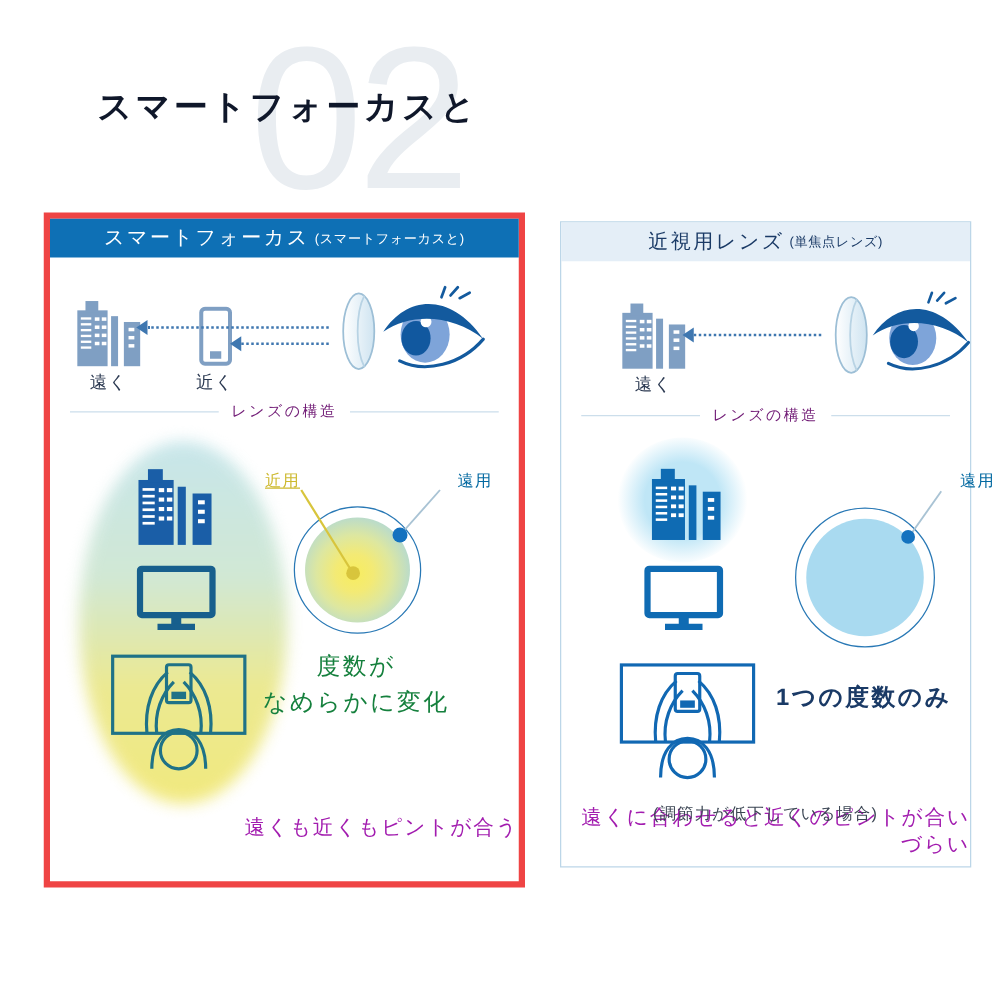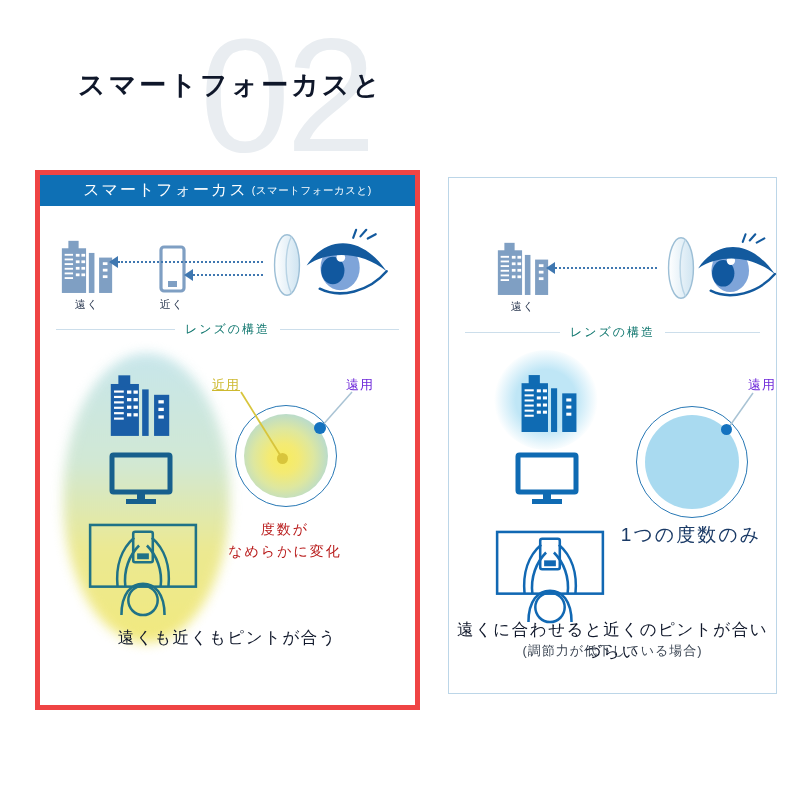--- a/index.html
+++ b/index.html
@@ -26,34 +26,34 @@
   .panel-right{left:448px;top:177px;width:327px;height:515px;border:1px solid #bcd6e8;}
   .panel-header{
     height:31px;display:flex;align-items:center;justify-content:center;gap:4px;
     white-space:nowrap;
   }
   .panel-header .h-main{font-size:16px;letter-spacing:2px;font-weight:500;}
   .panel-header .h-sub{font-size:10.5px;letter-spacing:0.5px;}
   .header-dark{background:#0e70b5;color:#ffffff;}
   .header-light{background:#e4eef7;color:#1a3a66;}
 
-  .small-label{font-size:11px;color:#2c3a52;text-align:center;letter-spacing:1px;}
+  .small-label{font-size:14px;color:#2c3a52;text-align:center;letter-spacing:1px;}
 
   
   .dotted-arrow{height:0;border-top:2px dotted #3f77b0;}
   .dotted-arrow .arrowhead{
     position:absolute;left:-9px;top:-7px;width:0;height:0;
     border-top:6px solid transparent;border-bottom:6px solid transparent;
     border-right:9px solid #3f77b0;
   }
 
   
   .divider{display:flex;align-items:center;gap:10px;left:16px;right:16px;}
   .divider .line{flex:1;height:1px;background:#ccdeeb;}
-  .divider .divider-text{font-size:12px;color:#0f766e;letter-spacing:2px;white-space:nowrap;}
+  .divider .divider-text{font-size:12px;color:#701a75;letter-spacing:2px;white-space:nowrap;}
 
   
   .blob{
     left:23px;top:178px;width:167px;height:290px;border-radius:50%;
     background:linear-gradient(180deg,#c5e5ea 0%,#cfe7d2 38%,#ebe88c 68%,#f1e878 100%);
     filter:blur(6px);opacity:.95;
   }
   .glow{
     left:45px;top:172px;width:104px;height:100px;border-radius:50%;
     background:radial-gradient(circle,#bfe6f6 0%,#bfe6f6 42%,rgba(191,230,246,0) 72%);
@@ -68,28 +68,28 @@
     background:radial-gradient(circle at 47% 53%,#f8ed5e 0%,#f3ea75 24%,#dde7a0 48%,#bcdcc8 70%,#a9d5da 90%,#a5d2dc 100%);
   }
   .lens-right{left:187px;top:228px;width:110px;height:110px;}
   .lens-right .lens-fill{width:94px;height:94px;border-radius:50%;background:#a9daf0;}
   .dot{border-radius:50%;}
   .dot-blue{width:12px;height:12px;background:#1472bf;}
   .dot-yellow{width:11px;height:11px;background:#d8c53c;}
 
   .zone-label{font-size:13px;letter-spacing:1px;white-space:nowrap;}
   .label-near{color:#cdb92f;}
-  .label-far{color:#6d28d9;}
+  .label-far{color:#0369a1;margin-left:20px;}
 
   .lens-caption-blue{
-    color:#b91c1c;font-size:14px;letter-spacing:2px;text-align:center;line-height:1.55;
+    color:#15803d;font-size:19px;letter-spacing:2px;text-align:center;line-height:1.55;
   }
   .lens-caption-navy{color:#1a3a66;font-size:19px;letter-spacing:2px;text-align:center;}
 
-  .panel-caption{font-size:16.5px;color:#0f172a;text-align:center;letter-spacing:1.5px;}
+  .panel-caption{font-size:16.5px;color:#a21caf;text-align:right;letter-spacing:1.5px;margin-top:24px;}
   .panel-caption-sub{font-size:13px;color:#3c4654;text-align:center;letter-spacing:1px;}
 </style>
 </head>
 <body>
 
 <div class="abs watermark">02</div>
 <div class="abs page-title">
   <span style="display:block;">スマートフォーカスと</span>
 </div>
 
@@ -235,20 +235,24 @@
 
   <div class="abs lens-caption-blue" style="left:150px;top:344px;width:190px;">
     <span style="display:block;">度数が</span>
     <span style="display:block;">なめらかに変化</span>
   </div>
 
   <div class="abs panel-caption" style="left:0;top:452px;width:100%;">遠くも近くもピントが合う</div>
 </div>
 
 <div class="abs panel panel-right">
+  <div class="panel-header header-light">
+    <span class="h-main">近視用レンズ</span>
+    <span class="h-sub">(単焦点レンズ)</span>
+  </div>
 
   <svg class="abs" style="left:47px;top:61px;" width="54" height="57" viewBox="0 0 58 61">
     <g fill="#7f9fc3">
       <rect x="2" y="12" width="26" height="48"></rect>
         <rect x="9" y="4" width="11" height="10"></rect>
       <rect x="31" y="17" width="6" height="43"></rect>
         <rect x="42" y="22" width="14" height="38"></rect>
     </g>
     <g fill="#ffffff">
       <rect x="5" y="18" width="9" height="2"></rect>
@@ -358,17 +362,17 @@
 
   <div class="abs lens-circle-outline lens-right">
     <div class="lens-fill"></div>
   </div>
   <svg class="abs" style="left:266px;top:203px;" width="60" height="55" viewBox="0 0 60 55">
     <line x1="38" y1="12" x2="14" y2="46" stroke="#a9c3d4" stroke-width="1.5"></line>
   </svg>
   <div class="abs dot dot-blue" style="left:272px;top:246px;width:11px;height:11px;"></div>
   <div class="abs zone-label label-far" style="left:299px;top:198px;">遠用</div>
 
-  <div class="abs lens-caption-navy" style="left:152px;top:344px;width:180px;">1つの度数のみ</div>
+  <div class="abs lens-caption-navy" style="left:152px;top:367px;width:180px;font-weight:bold;">1つの度数のみ</div>
 
   <div class="abs panel-caption" style="left:0;top:441px;width:100%;">遠くに合わせると近くのピントが合いづらい</div>
   <div class="abs panel-caption-sub" style="left:0;top:464px;width:100%;">(調節力が低下している場合)</div>
 </div>
 
 </body></html>

